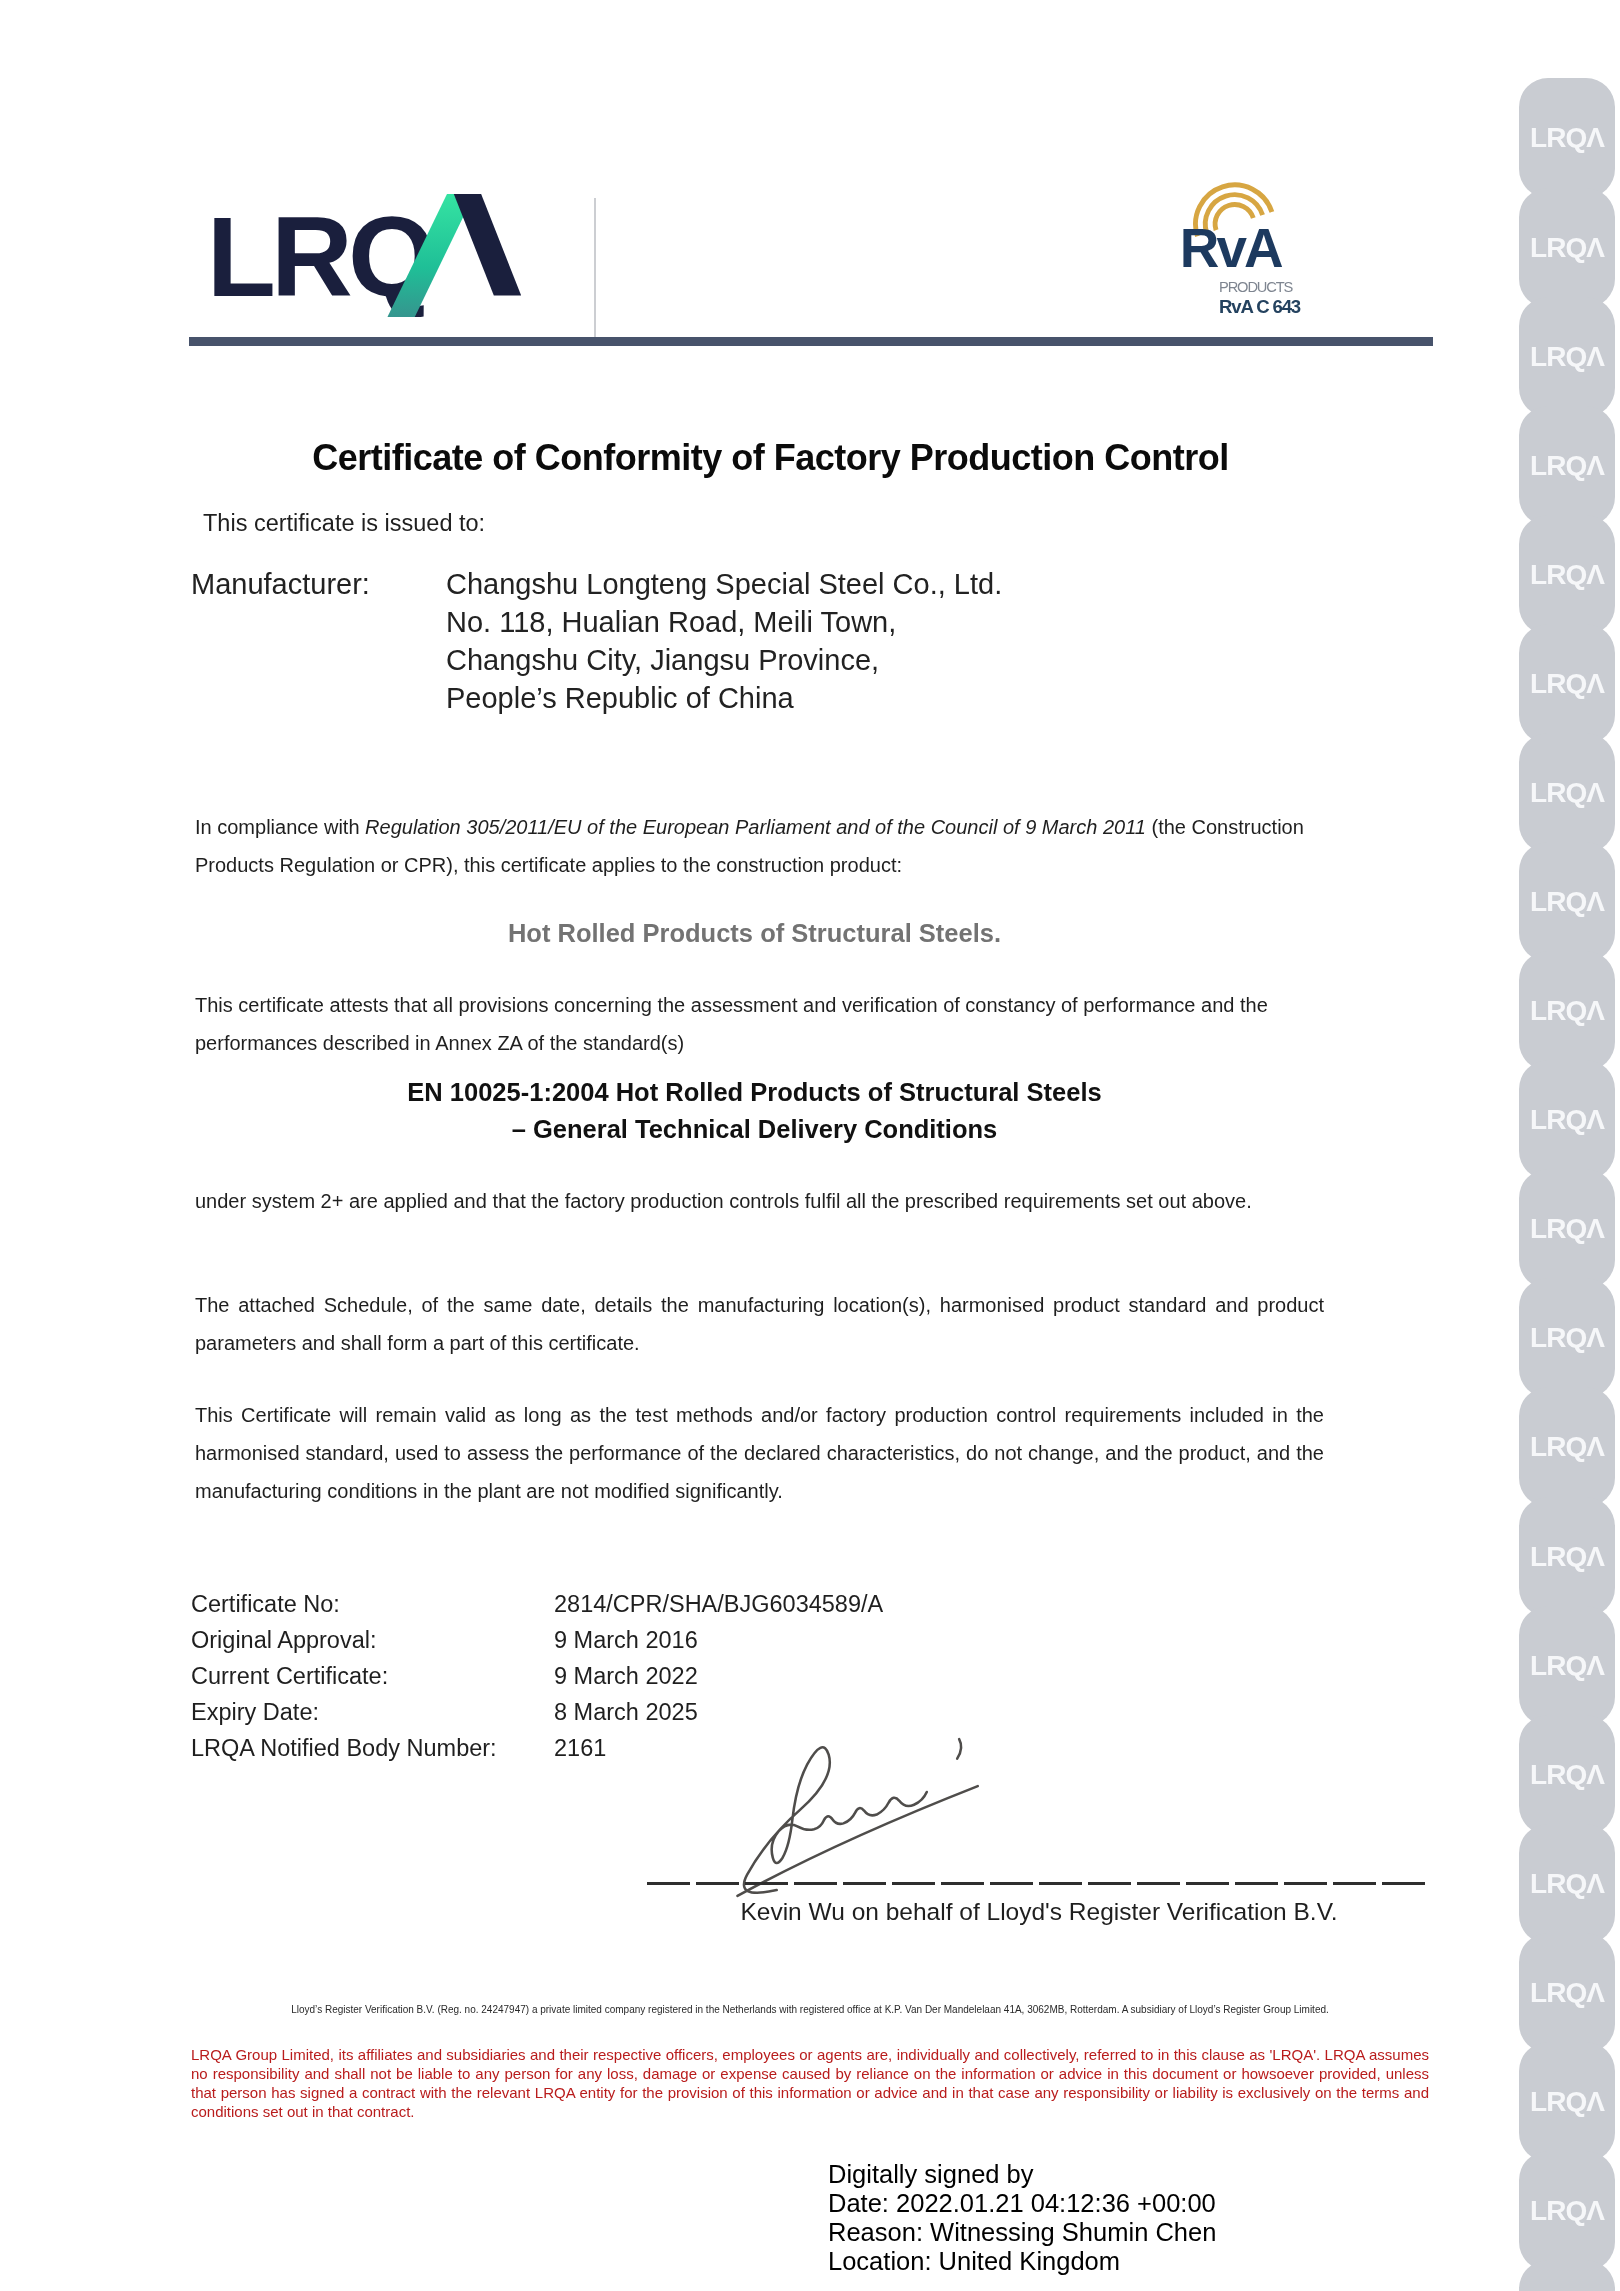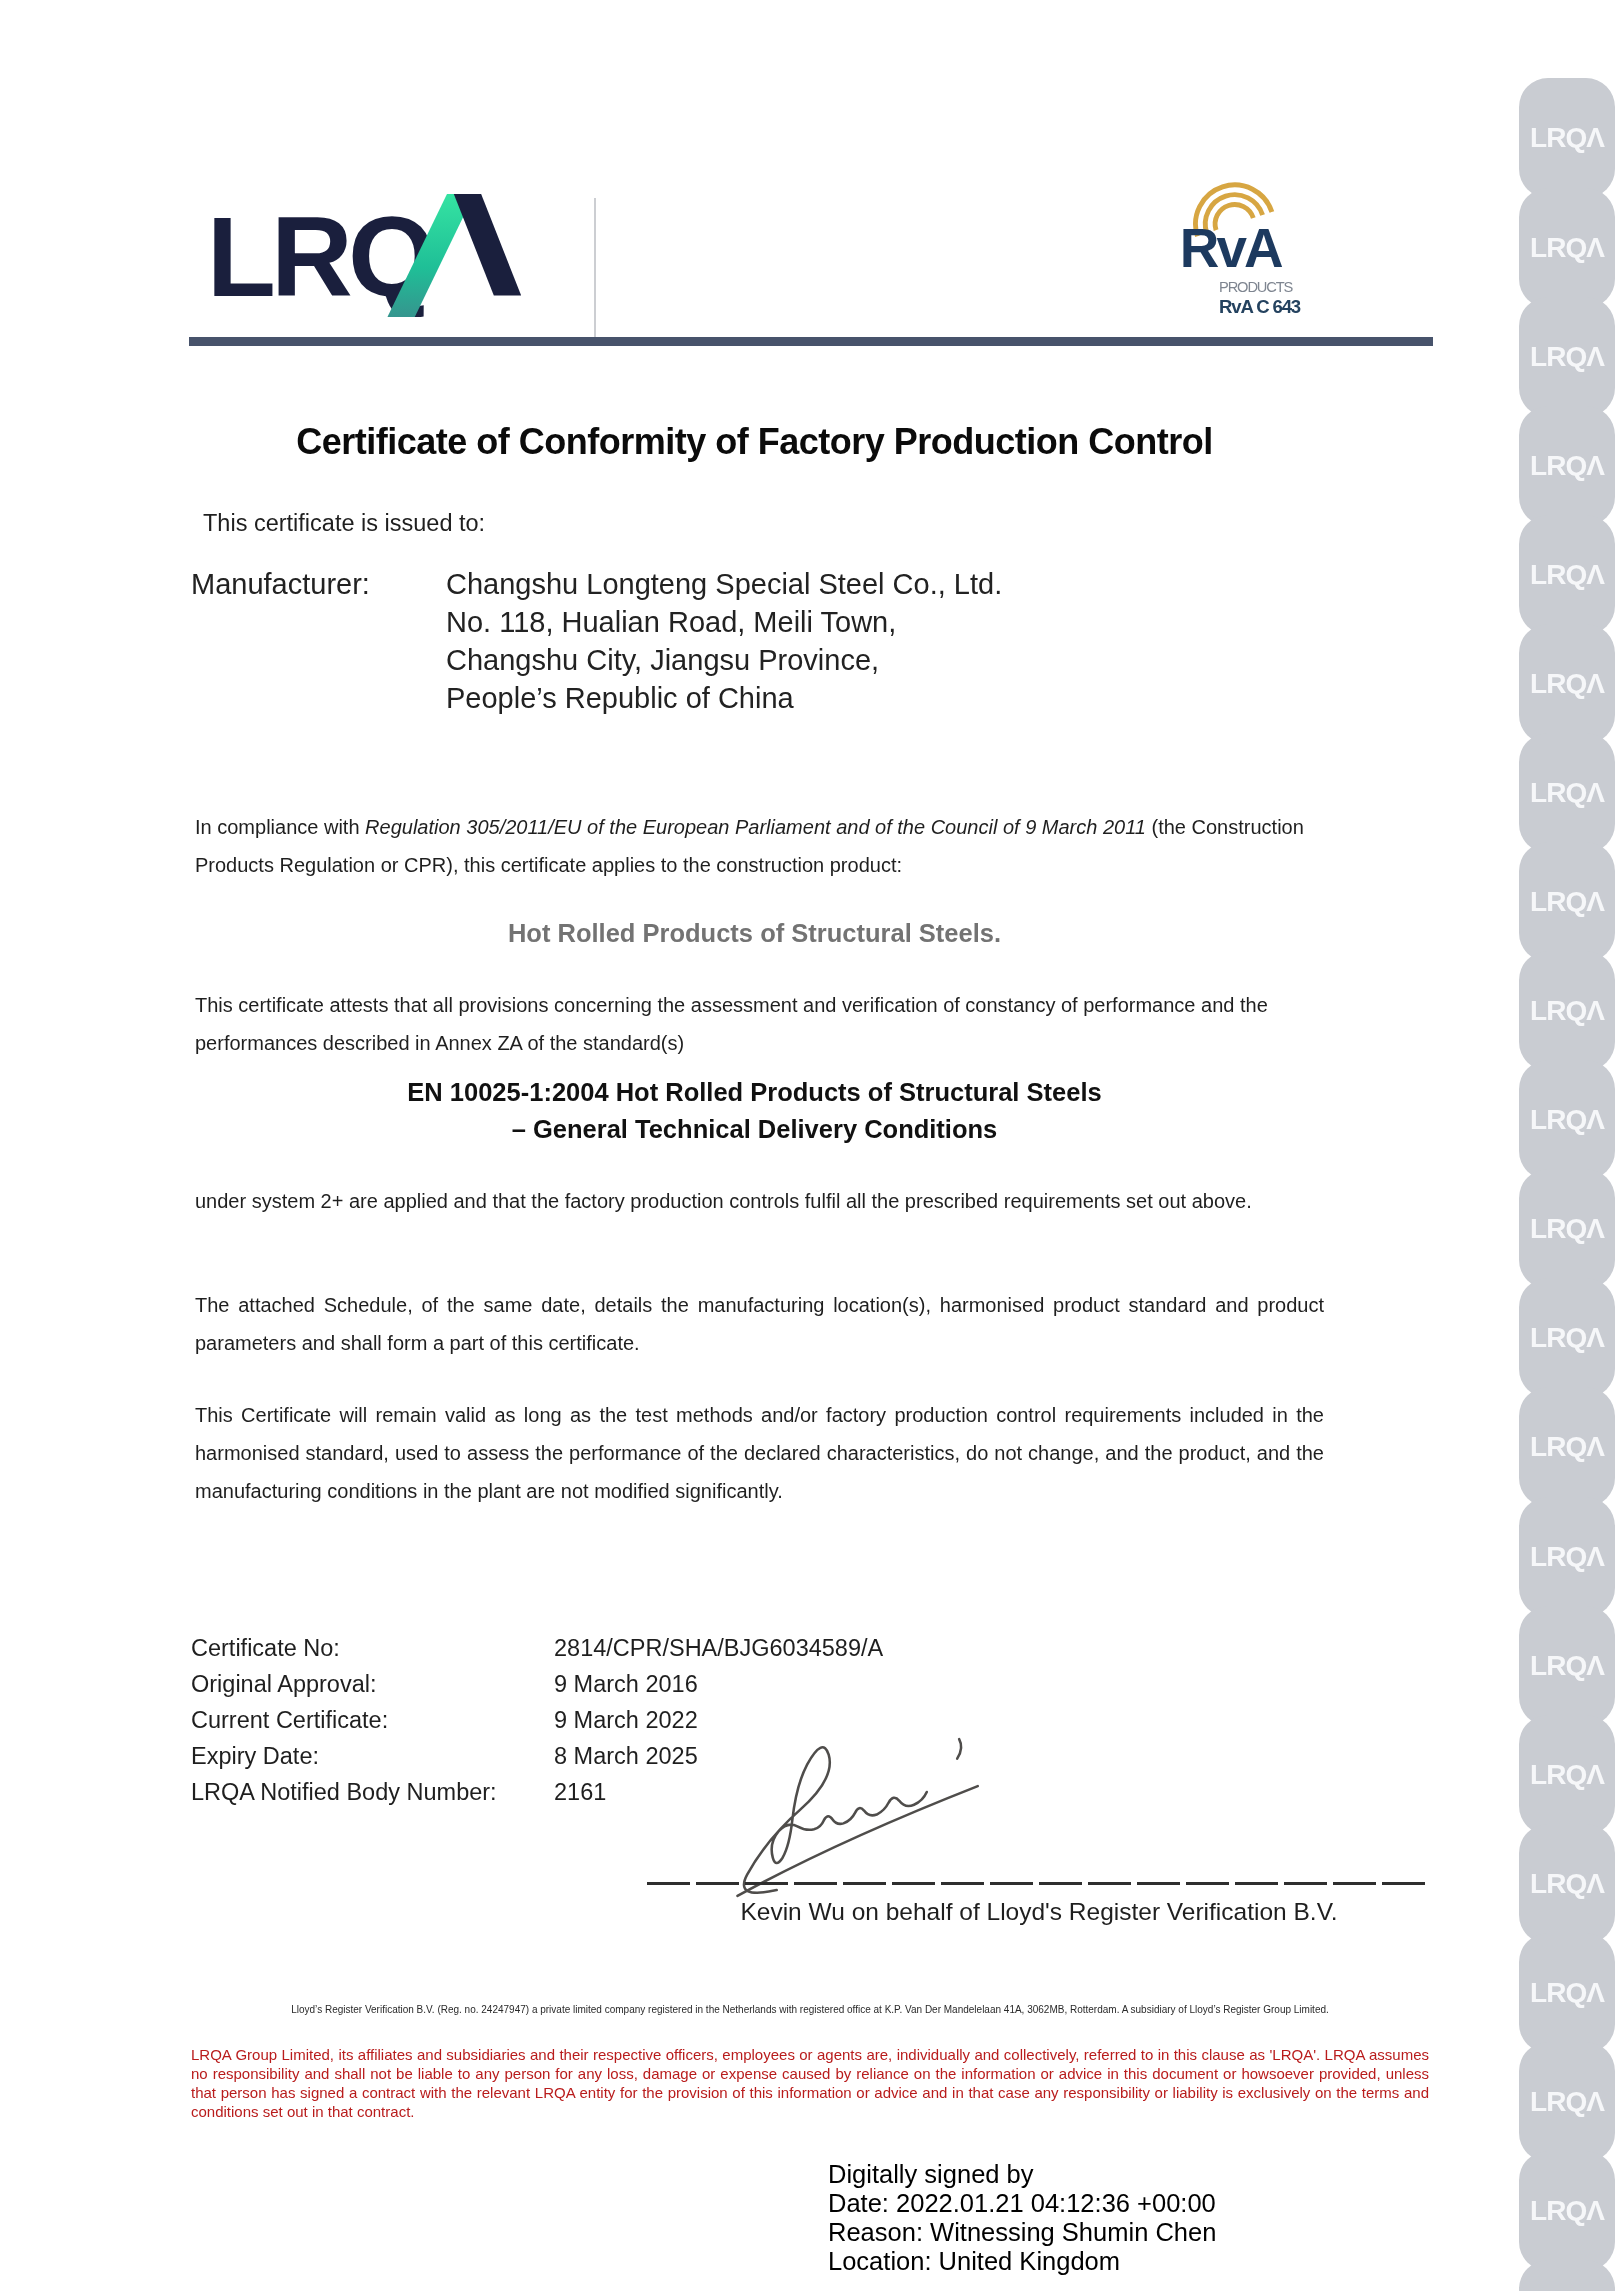--- a/index.html
+++ b/index.html
@@ -15,40 +15,40 @@
   .sidebar{position:absolute;left:1519px;top:0;width:96px;height:2292px;}
   .wm-tile{position:absolute;left:0;width:96px;height:120px;background:var(--tile);
     display:flex;align-items:center;justify-content:center;border-radius:29px;}
   .wm-tile span{font-weight:bold;font-size:28px;letter-spacing:-1px;color:var(--wm-text);}
   
   .lrqa-logo{position:absolute;left:206px;top:194px;width:316px;height:123px;}
   .header-vline{position:absolute;left:594px;top:198px;width:2px;height:139px;background:#ccced2;}
   .rva-logo{position:absolute;left:1174px;top:173px;width:137px;height:155px;}
   .header-rule{position:absolute;left:189px;top:337px;width:1244px;height:8.8px;background:var(--rule);}
   
-  .page-title{position:absolute;left:191px;top:421px;width:1127px;margin:0;text-align:center;
+  .page-title{position:absolute;left:191px;top:421px;width:1127px;margin:16px;text-align:center;
     font-size:36px;font-weight:bold;color:#0b0b0b;letter-spacing:-0.5px;}
   .issued-to{position:absolute;left:191px;top:498px;margin:12px;font-size:23.5px;}
   .manufacturer{position:absolute;left:191px;top:565px;width:1137px;display:flex;
     font-size:29px;line-height:38px;color:#222;}
   .manufacturer .mf-label{width:255px;flex:0 0 255px;}
   .body-para{position:absolute;left:191px;width:1129px;margin:4px;font-size:20px;line-height:38px;}
   .body-para em{font-style:italic;}
   .justify{text-align:justify;}
   .p-compliance{top:804px;}
   .p-attest{top:982px;}
   .p-system{top:1178px;}
   .p-schedule{top:1282px;}
   .p-validity{top:1392px;}
   .product-line{position:absolute;left:191px;top:919px;width:1127px;margin:0;text-align:center;
     font-weight:bold;font-size:25.5px;color:#737373;}
   .standard-lines{position:absolute;left:191px;top:1074px;width:1127px;margin:0;text-align:center;
     font-weight:bold;font-size:25.5px;line-height:37px;color:#111;}
   
-  .details{position:absolute;left:191px;top:1586px;font-size:23.5px;line-height:36px;margin-top:44px;}
+  .details{position:absolute;left:191px;top:1586px;font-size:23.5px;line-height:36px;}
   .detail-row{display:flex;}
   .detail-label{width:363px;flex:0 0 363px;}
   
   .sig-svg{position:absolute;left:659px;top:1733px;width:461px;height:167px;}
   .sig-line{position:absolute;left:647px;top:1882px;width:784px;height:2.9px;
     background:repeating-linear-gradient(90deg,#2e2e2e 0 43px,transparent 43px 49px);}
   .sig-name{position:absolute;left:647px;top:1898px;width:784px;text-align:center;font-size:24.5px;}
   
   .footer-reg{position:absolute;left:191px;top:2000px;width:1238px;margin:0;text-align:center;
     font-size:10px;line-height:19px;color:#2a2a2a;}

